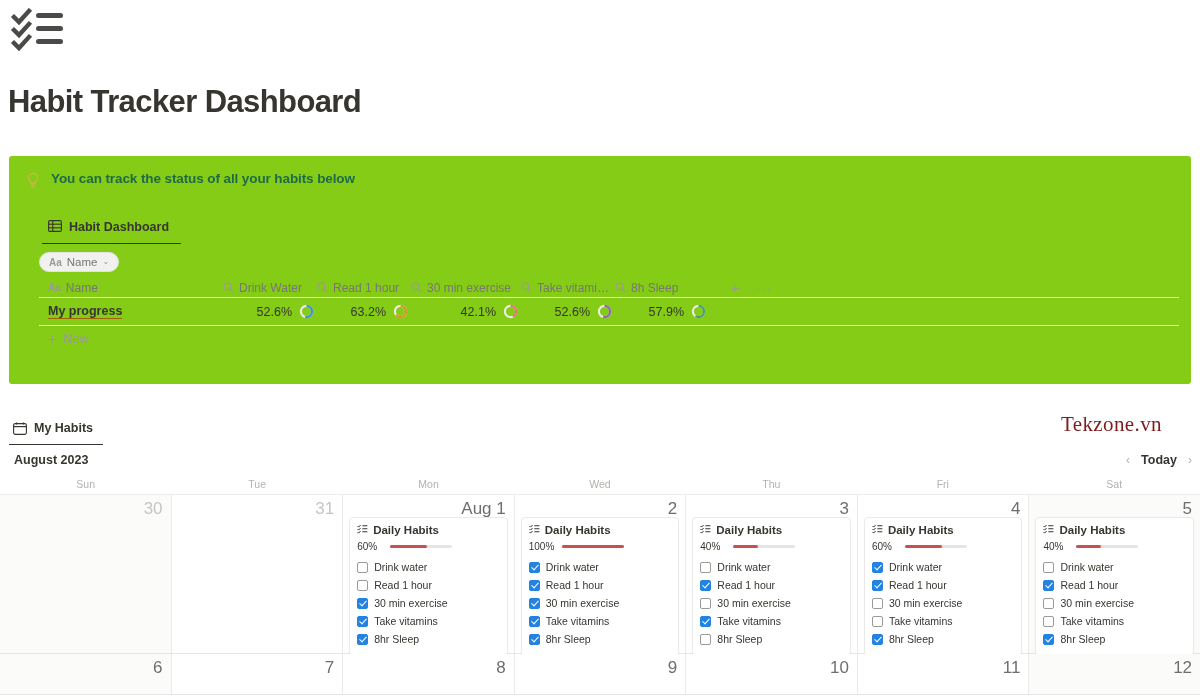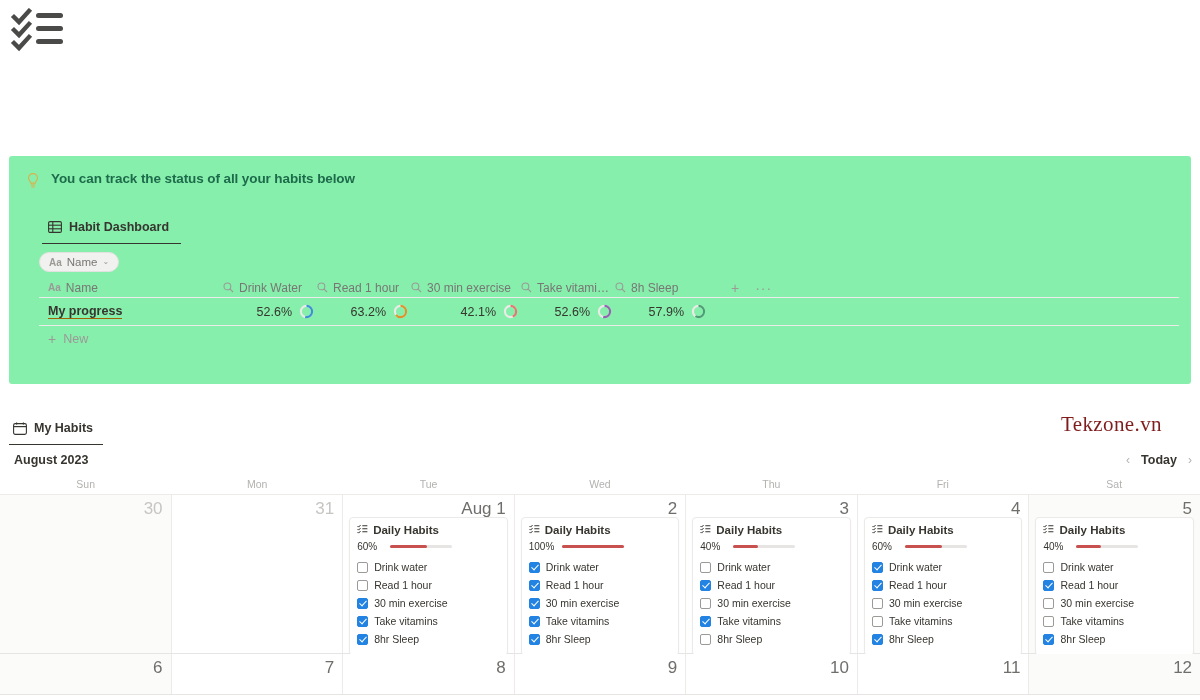--- a/index.html
+++ b/index.html
@@ -17,31 +17,31 @@
   .page-title {
     position: absolute; left: 8px; top: 84px;
     font-size: 31px; font-weight: bold; letter-spacing: -0.6px;
     color: #37352f;
   }
 
   
   .callout {
     position: absolute; left: 9px; top: 156px;
     width: 1182px; height: 228px;
-    background: #86efac;
+    background: #84cc16;
     border-radius: 3px;
   }
   .callout-head { position: absolute; left: 16px; top: 15px; display: flex; align-items: flex-start; gap: 10px; }
   .bulb { width: 16px; height: 18px; flex: none; position: relative; top: 1px; }
   .callout-text { font-size: 13.5px; font-weight: bold; color: #1d6b4a; letter-spacing: -0.1px; }
 
   
   .db-tab {
     position: absolute; left: 33px; top: 60px;
-    display: flex; align-items: center; gap: 7px;
+    display: flex; gap: 7px;
     padding: 4px 12px 9px 6px;
     border-bottom: 1.5px solid #37352f;
     font-size: 12.5px; font-weight: bold; color: #37352f;
   }
   .db-tab .tbl-ico { width: 14px; height: 12px; flex: none; }
 
   .prop-pill {
     position: absolute; left: 39px; top: 252px;
     display: inline-flex; align-items: center; gap: 5px;
     border: 1px solid #e3e2e0; border-radius: 14px;
@@ -165,20 +165,21 @@
         <polyline points="4,35 9,40 19,29"></polyline>
       </g>
       <g fill="#4a4a48">
         <rect x="26" y="5" width="27" height="5" rx="2.5"></rect>
         <rect x="26" y="18" width="27" height="5" rx="2.5"></rect>
         <rect x="26" y="31" width="27" height="5" rx="2.5"></rect>
       </g>
     </svg>
   </div>
 
+  <h1 class="page-title">Habit Tracker Dashboard</h1>
 
   <div class="callout">
     <div class="callout-head">
       <span class="bulb">
         <svg viewBox="0 0 16 18" width="16" height="18">
           <path d="M8 1.6c-2.6 0-4.5 2-4.5 4.4 0 1.7 1 2.8 1.7 3.7.4.5.6.9.6 1.4h4.4c0-.5.2-.9.6-1.4.7-.9 1.7-2 1.7-3.7 0-2.4-1.9-4.4-4.5-4.4z" fill="none" stroke="#d9b24c" stroke-width="1.1"></path>
           <rect x="5.9" y="12.4" width="4.2" height="1.1" fill="#d9b24c"></rect>
           <rect x="6.3" y="14.4" width="3.4" height="1.1" fill="#d9b24c"></rect>
         </svg>
       </span>
@@ -335,22 +336,22 @@
       <span class="cal-month">August 2023</span>
       <div class="cal-nav">
         <span class="arr">‹</span>
         <span class="today">Today</span>
         <span class="arr">›</span>
       </div>
     </div>
 
     <div class="cal-dows">
       <div class="dow">Sun</div>
+      <div class="dow">Tue</div>
       <div class="dow">Mon</div>
-      <div class="dow">Tue</div>
       <div class="dow">Wed</div>
       <div class="dow">Thu</div>
       <div class="dow">Fri</div>
       <div class="dow">Sat</div>
     </div>
 
     <div id="weeks-host">
         <div class="cal-week week-1">
           <div class="cal-cell weekend">
             <div class="daynum muted">30</div>

